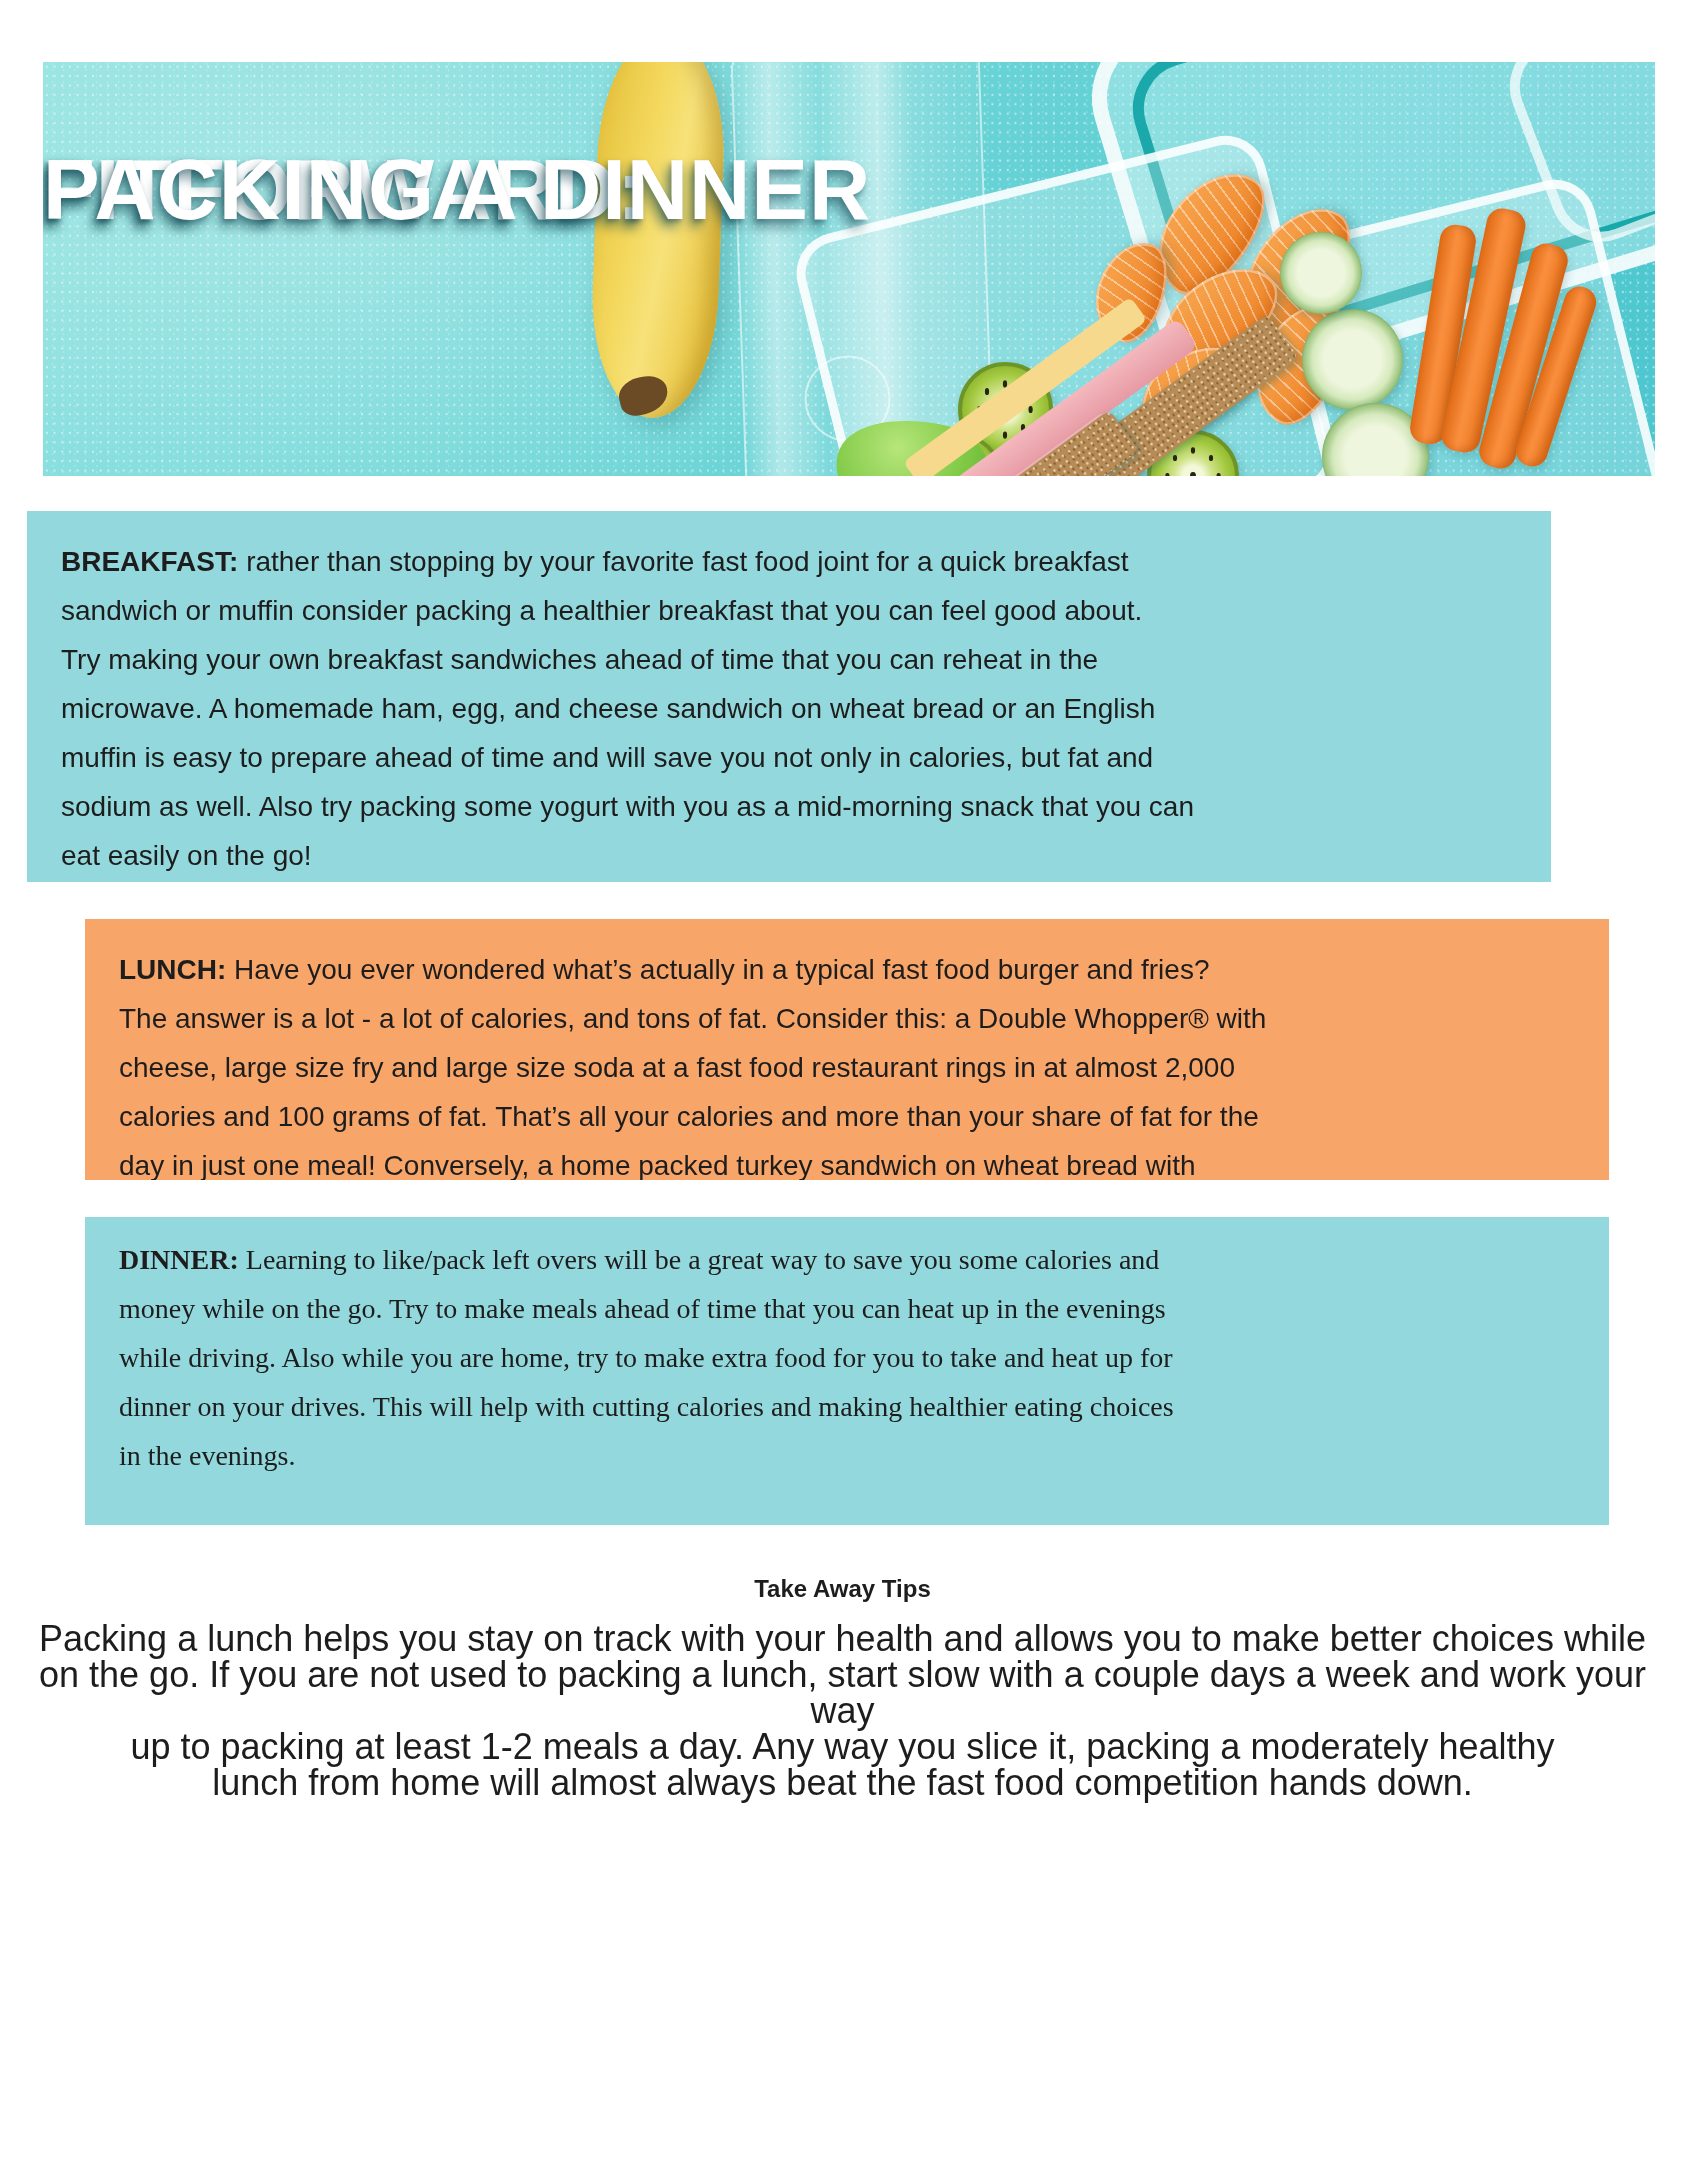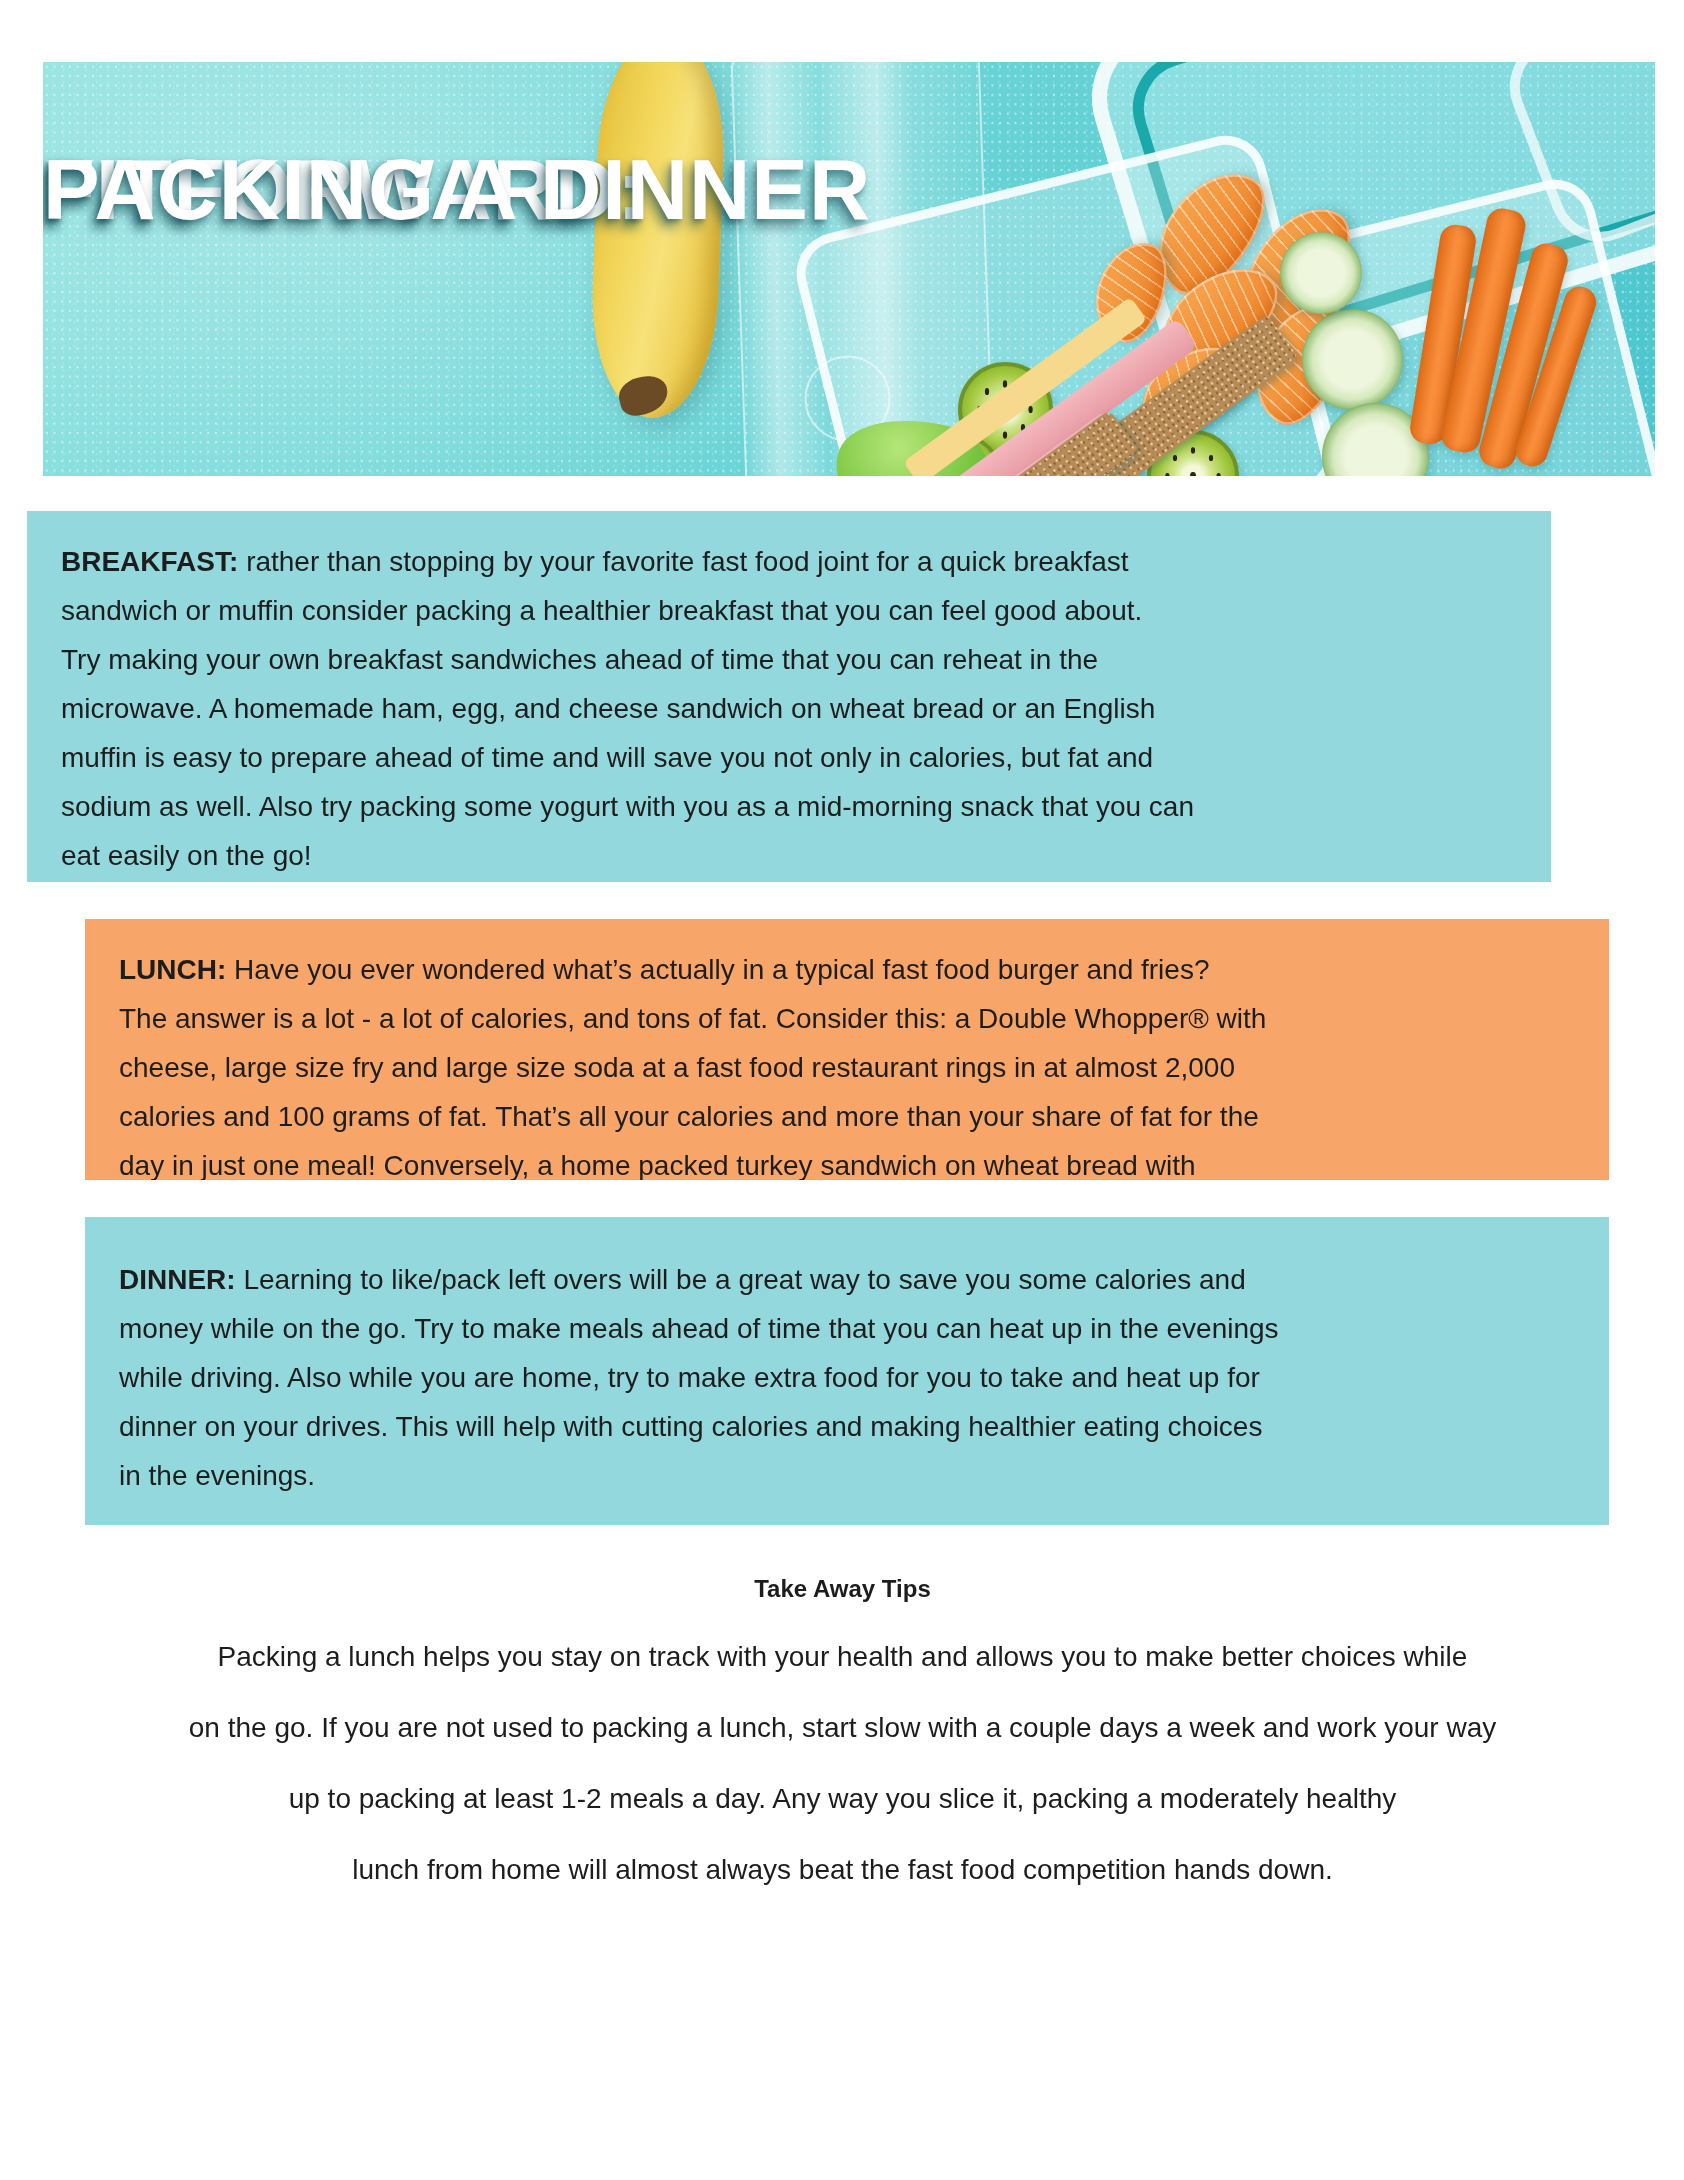--- a/index.html
+++ b/index.html
@@ -99,25 +99,25 @@
     text-shadow:-5.1px 7.7px 12px rgba(15,70,80,.55), -1.7px 2.6px 4.3px rgba(15,70,80,.35); z-index:5; }
 
   
   .intro { margin:40px 0 0 86px; width:1525px; font-size:28px; line-height:49px; }
 
   .box { margin-left:85px; width:1524px; overflow:hidden; }
   .box p { font-size:28px; line-height:49px; }
   .box .label { font-weight:700; }
   .box1 { margin-top:35px; height:371px; padding:25.6px 34px; }
   .box2 { margin-top:37px; height:261px; padding:25.6px 34px; }
-  .box3 { margin-top:37px; height:308px; padding:38px 34px; }
+  .box3 { margin-top:37px; height:308px; padding:18px 34px;font-family:Liberation Serif, serif; }
 
   .takeaway { margin-top:43px; text-align:center; }
   .takeaway h2 { font-size:24px; line-height:41px; font-weight:700; }
-  .takeaway p { margin:12px auto 0 auto; width:1618px; font-size:28px; line-height:71px; }
+  .takeaway p { margin:12px auto 0 auto; width:1618px; font-size:36px; line-height:36px; }
 </style>
 </head>
 <body>
 
 <div>
 
   <div class="hero">
     <div class="banana"></div>
     <div class="banana-tip"></div>
     <div class="glass"></div>

